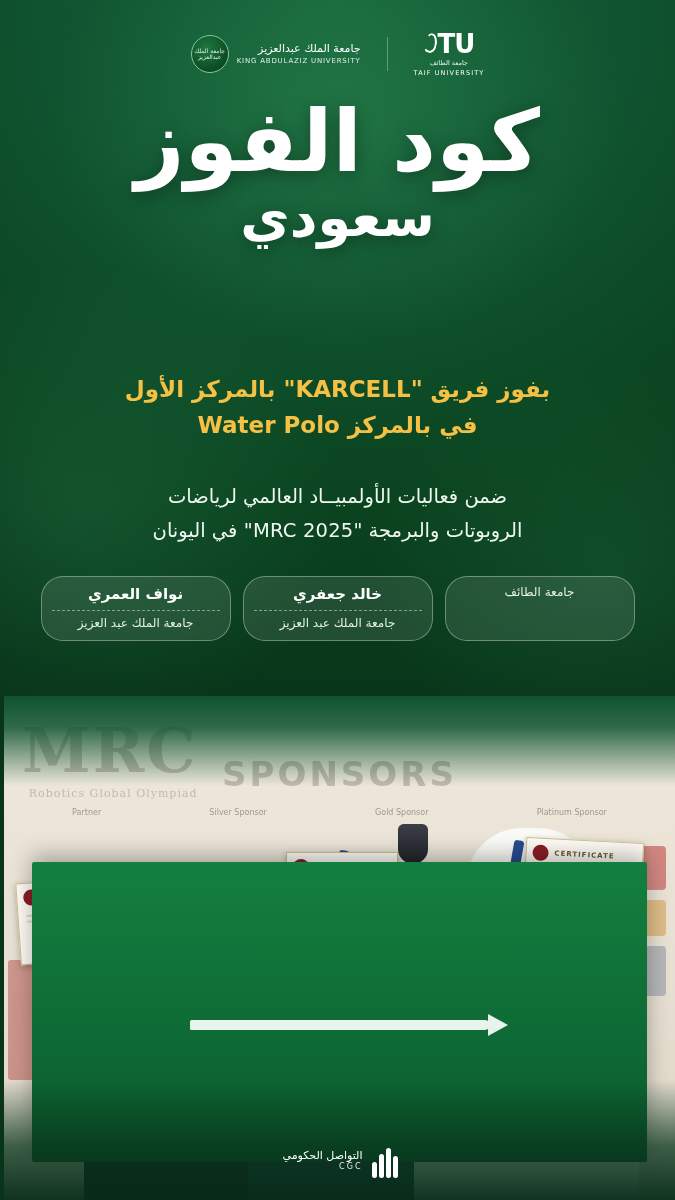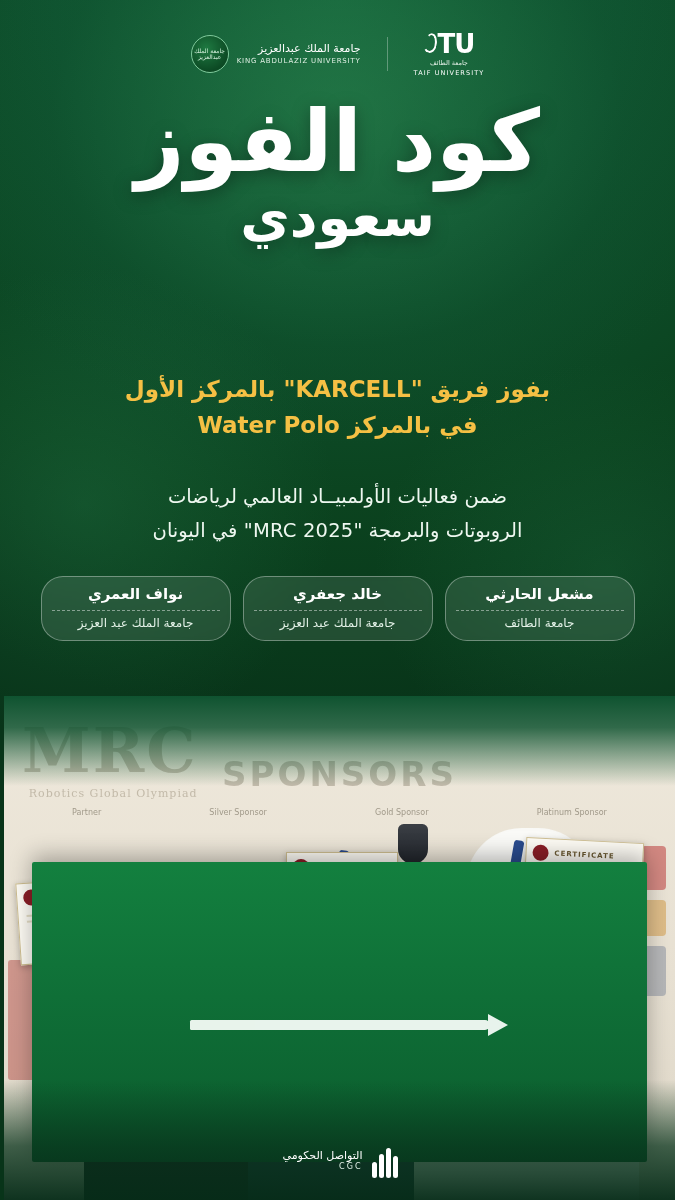--- a/index.html
+++ b/index.html
@@ -340,21 +340,20 @@
     </div>
   </div>
 
   <div class="descr">
     <div>ضمن فعاليات الأولمبيــاد العالمي لرياضات</div>
     <div>الروبوتات والبرمجة "MRC 2025" في اليونان</div>
   </div>
 
   <div class="names">
     <div class="chip">
-      <div class="nm">مشعل الحارثي</div>
       <div class="uni">جامعة الطائف</div>
     </div>
     <div class="chip">
       <div class="nm">خالد جعفري</div>
       <div class="uni">جامعة الملك عبد العزيز</div>
     </div>
     <div class="chip">
       <div class="nm">نواف العمري</div>
       <div class="uni">جامعة الملك عبد العزيز</div>
     </div>

